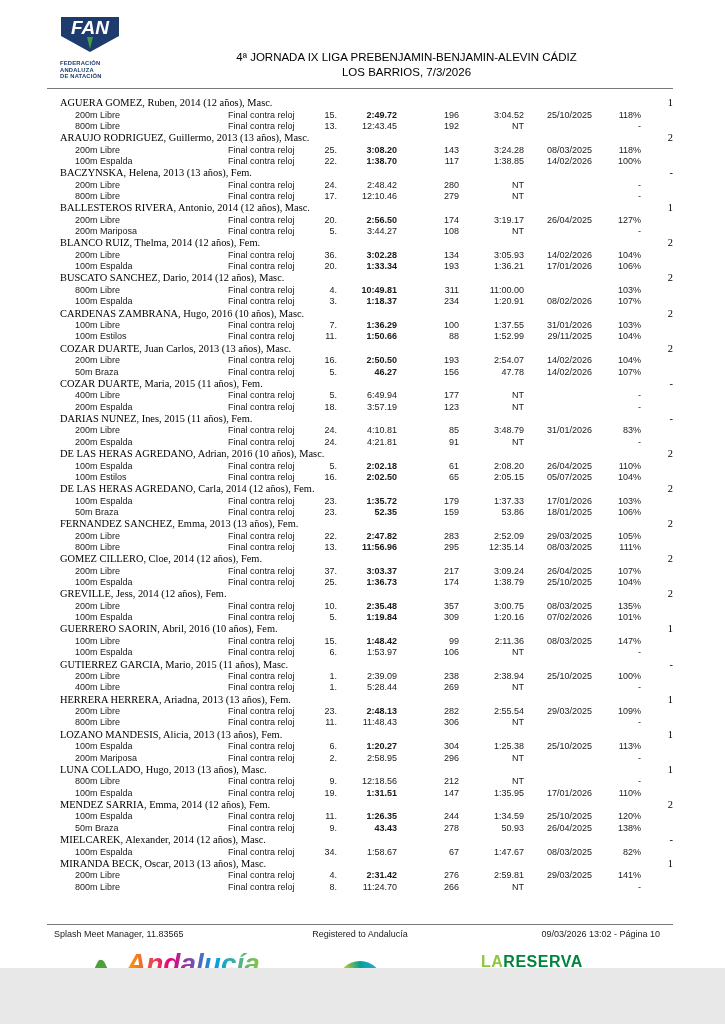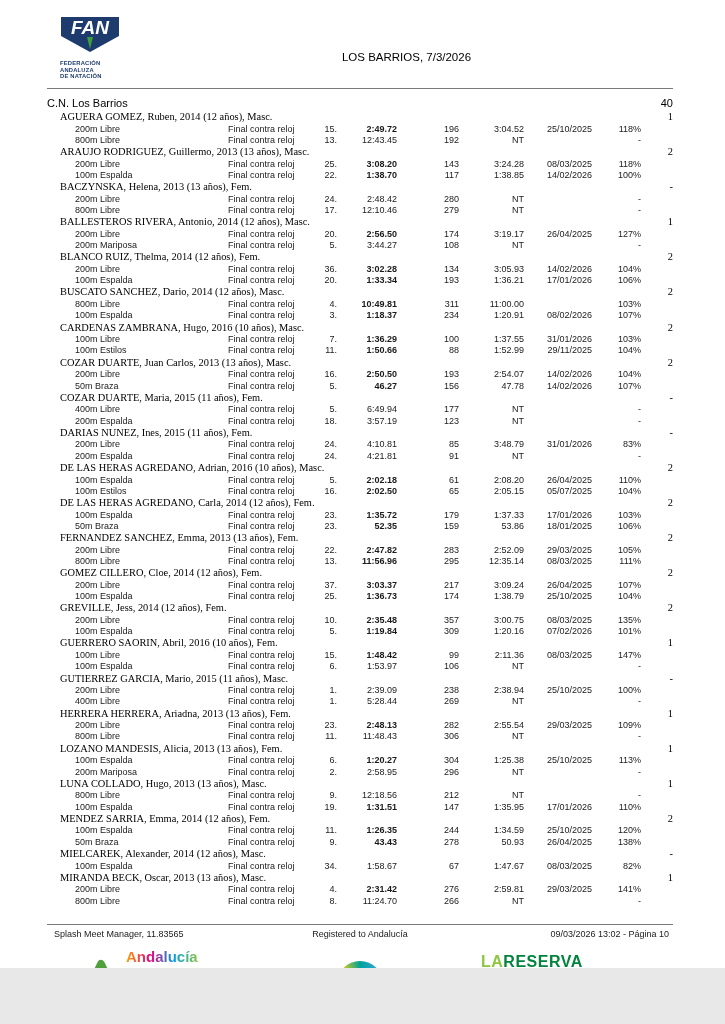--- a/index.html
+++ b/index.html
@@ -20,27 +20,27 @@
   .club-row { display:flex; justify-content:space-between; align-items:flex-start; font-size:11px; height:14px; }
   .swimmer-row { display:flex; justify-content:space-between; align-items:flex-start; padding-left:13px; font-size:10.4px; height:12.6px;font-family:Liberation Serif, serif; }
   .event-row { display:grid; grid-template-columns:28px 153px 68px 41px 60px 62px 65px 68px 49px 1fr; font-size:9px; height:11.25px; color:#1a1a1a; }
   .event-row .rt { text-align:right; }
   .b { font-weight:bold; }
 
   
   .footer { position:absolute; left:47px; right:52px; top:929px; font-size:9px; color:#1a1a1a; }
   .footer .fl { position:absolute; left:7px; }
   .footer .fc { position:absolute; left:50%; transform:translateX(-50%); }
-  .footer .fr { position:absolute; right:4px; }
+  .footer .fr { position:absolute; right:13px; }
 
   
   .sp { position:absolute; }
   .sp-junta { left:60px; top:958px; width:82px; text-align:center; }
   .junta-label { font-size:8.6px; font-weight:bold; color:#3a3a3a; margin-top:1px; }
-  .sp-andalucia { left:126px; top:948px; font-size:15px; font-weight:bold;
+  .sp-andalucia { left:126px; top:948px; font-size:28px; font-style:italic; font-weight:bold;
      background:linear-gradient(90deg,#f7a600,#e6007e,#00a0e3,#8bc53f);
      -webkit-background-clip:text; background-clip:text; color:#e6007e; -webkit-text-fill-color:transparent; }
   .sp-fan2 { left:213px; top:981px; display:flex; align-items:flex-start; }
   .fan2-org { margin-left:4px; margin-top:5px; font-size:4.8px; font-weight:bold; color:#1d3c6d; line-height:5.6px; }
   .sp-evento { left:337px; top:961px; width:46px; height:46px; border-radius:50%;
      background: radial-gradient(closest-side,#fff 60%, transparent 61%),
        conic-gradient(#00a19a,#36a9e1,#9d1f63,#e6332a,#f39200,#ffd500,#00a19a); }
   .evento-txt { position:absolute; inset:0; display:flex; flex-direction:column; align-items:center; justify-content:center; line-height:6.4px; }
   .evento-txt .l1 { font-size:6px; font-weight:bold; color:#f39200; }
   .evento-txt .l2 { font-size:6px; font-weight:bold; color:#7a2982; }
@@ -73,29 +73,26 @@
       <path d="M27,21 L33,21 L30,33 Z" fill="#3f9e3f"></path>
       <text x="30" y="18" text-anchor="middle" font-family="Liberation Sans, sans-serif" font-size="19" font-style="italic" font-weight="bold" fill="#ffffff">FAN</text>
     </svg>
     <div class="fan-org">
       <div>FEDERACIÓN</div>
       <div>ANDALUZA</div>
       <div>DE NATACIÓN</div>
     </div>
   </div>
   <div class="title-block">
+    <div>4ª JORNADA IX LIGA PREBENJAMIN-BENJAMIN-ALEVIN CÁDIZ</div>
     <div>LOS BARRIOS, 7/3/2026</div>
   </div>
   <div class="rule rule-top"></div>
 
   <div class="content">
-    <div class="club-row">
-      <span>C.N. Los Barrios</span>
-      <span>40</span>
-    </div>
     <div id="swimmer-list">
   <div class="swimmer-row">
     <span>AGUERA GOMEZ, Ruben, 2014 (12 años), Masc.</span>
     <span>1</span>
   </div>
 
   <div class="event-row">
     <span></span>
     <span>200m Libre</span>
     <span>Final contra reloj</span>

